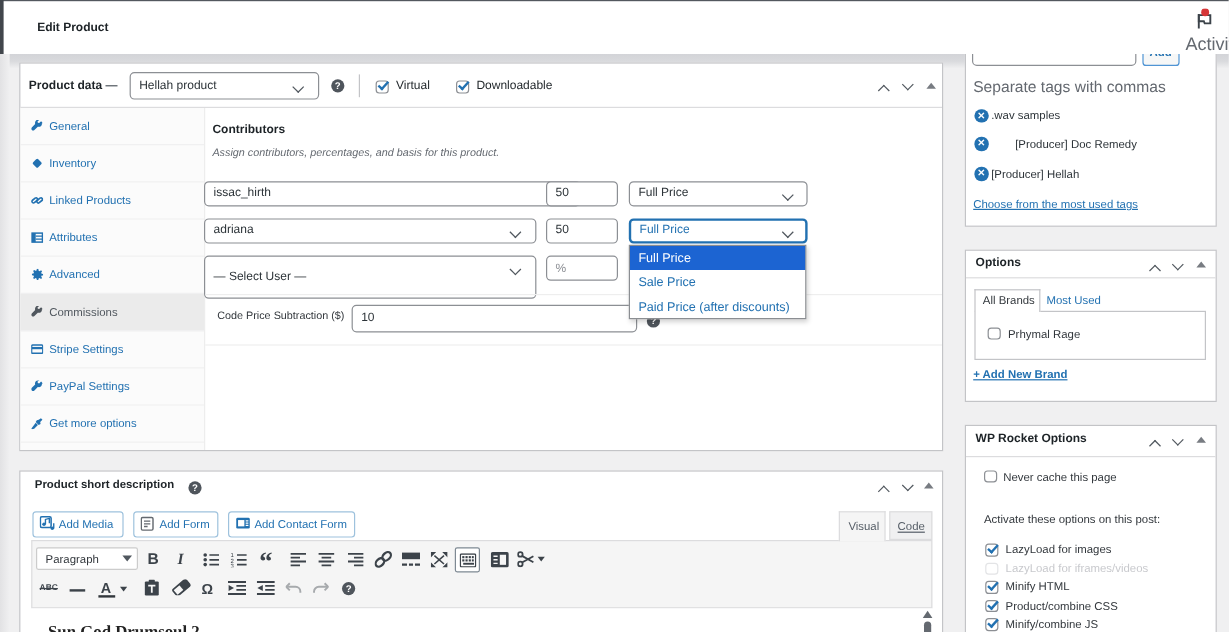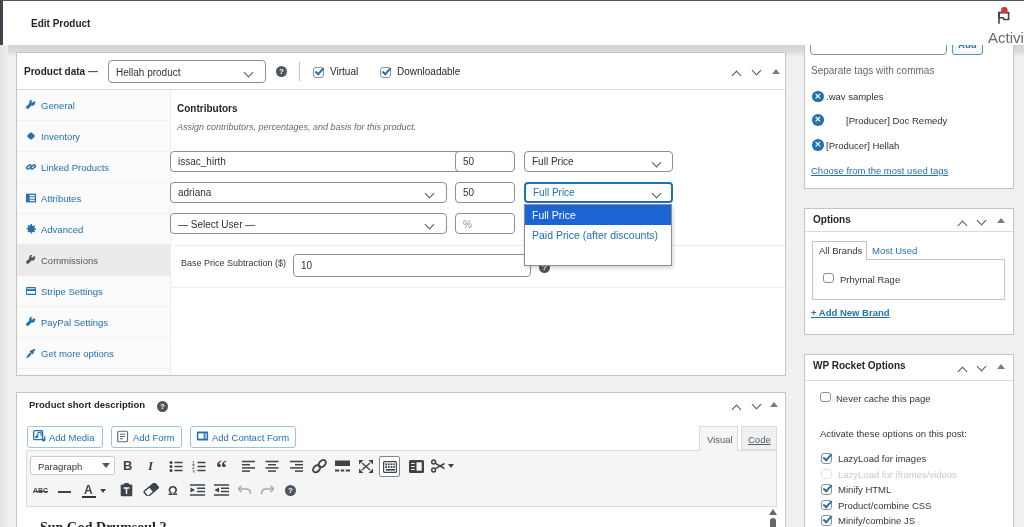--- a/index.html
+++ b/index.html
@@ -148,38 +148,39 @@
     <span class="chev" style="right:11px;top:5px;"></span>
   </div>
 <div class="sel" style="left:455px;top:181.5px;width:60px;height:21px;">
     <span class="tx">50</span>
   </div>
 <div class="sel" style="left:524px;top:181.5px;width:149px;height:21px;border:2px solid #2271b1;">
     <span class="tx" style="color:#2271b1;">Full Price</span>
     <span class="chev" style="right:9px;top:4px;"></span>
   </div>
 
-<div class="sel" style="left:170px;top:213px;width:277px;height:21px;">
+<div class="sel" style="left:170px;top:213px;width:277px;height:36px;">
     <span class="tx">— Select User —</span>
     <span class="chev" style="right:11px;top:5px;"></span>
   </div>
 <div class="sel" style="left:455px;top:213px;width:60px;height:21px;">
     <span class="tx" style="color:#8c8f94;">%</span>
   </div>
 
 <div class="abs" style="left:171px;top:245px;width:614px;height:1px;background:#eee;"></div>
-<div class="t" style="left:181px;top:258px;font-size:9px;color:#32373c;">Base Price Subtraction ($)</div>
+<div class="t" style="left:181px;top:258px;font-size:9px;color:#32373c;">Code Price Subtraction ($)</div>
 <div class="help" style="left:539px;top:262px;">?</div>
 <div class="sel" style="left:293px;top:253.5px;width:238px;height:23px;">
     <span class="tx">10</span>
   </div>
 <div class="abs" style="left:171px;top:287px;width:614px;height:1px;background:#eee;"></div>
 
 <div class="abs" style="left:524px;top:203.5px;width:148px;height:62px;background:#fff;border:1px solid #8b8e92;box-shadow:1px 2px 4px rgba(0,0,0,.18);z-index:8;">
   <div style="height:20.6px;background:#1c64d2;color:#fff;font-size:10.5px;line-height:20.6px;padding-left:7px;white-space:nowrap;">Full Price</div>
+  <div style="height:20.6px;color:#2271b1;font-size:10.5px;line-height:20.6px;padding-left:7px;white-space:nowrap;">Sale Price</div>
   <div style="height:20.6px;color:#2271b1;font-size:10.5px;line-height:20.6px;padding-left:7px;white-space:nowrap;">Paid Price (after discounts)</div>
 </div>
 
 <div class="box" style="left:16px;top:392px;width:770px;height:140px;"></div>
 <div class="hdr" style="left:29px;top:398.5px;font-size:9.5px;text-align:right;">Product short description</div>
 <div class="help" style="left:157px;top:401px;">?</div>
 <span class="chev chevup" style="left:733px;top:401px;"></span>
 <span class="chev" style="left:753px;top:399px;"></span>
 <span class="tri" style="left:770px;top:402px;"></span>
 <div id="mediabtns">
@@ -337,21 +338,21 @@
   </div>
 
 <div class="abs" style="left:26px;top:507px;width:751px;height:20px;background:#fff;"></div>
 <div class="t" style="left:40px;top:520px;font-family:'Liberation Serif',serif;font-size:14px;font-weight:bold;color:#222;">Sun God Drumsoul 2</div>
 <div class="abs" style="left:768.5px;top:509px;width:0;height:0;border-left:4px solid transparent;border-right:4px solid transparent;border-bottom:6px solid #646970;"></div>
 <div class="abs" style="left:769.5px;top:518px;width:6px;height:12px;border-radius:3px;background:#646970;"></div>
 
 <div class="box" style="left:803.5px;top:20px;width:210.5px;height:169px;"></div>
 <div class="sel" style="left:810px;top:33px;width:137px;height:22px;"></div>
 <div class="abs" style="left:951.5px;top:32px;width:31.5px;height:23px;background:#f6f7f7;border:1px solid #4f94d4;border-radius:3px;color:#2271b1;font-size:9.5px;font-weight:bold;text-align:center;line-height:24px;">Add</div>
-<div class="t" style="left:811px;top:65px;font-size:10px;color:#646970;">Separate tags with commas</div>
+<div class="t" style="left:811px;top:65px;font-size:13px;color:#646970;">Separate tags with commas</div>
 <span class="dismiss" style="left:812px;top:90.5px;">✕</span>
 <div class="t" style="left:826px;top:91px;font-size:9.5px;color:#2c3338;">.wav samples</div>
 <span class="dismiss" style="left:812px;top:114px;">✕</span>
 <div class="t" style="left:826px;top:114.5px;font-size:9.5px;color:#2c3338;padding-left:20px;">[Producer] Doc Remedy</div>
 <span class="dismiss" style="left:812px;top:139px;">✕</span>
 <div class="t" style="left:826px;top:139.5px;font-size:9.5px;color:#2c3338;">[Producer] Hellah</div>
 <div class="t" style="left:811px;top:165px;font-size:9.5px;"><a class="link" style="text-decoration:underline;">Choose from the most used tags</a></div>
 
 <div class="box" style="left:803.5px;top:208px;width:210.5px;height:127px;"></div>
 <div class="hdr" style="left:813px;top:213.5px;font-size:10px;">Options</div>

